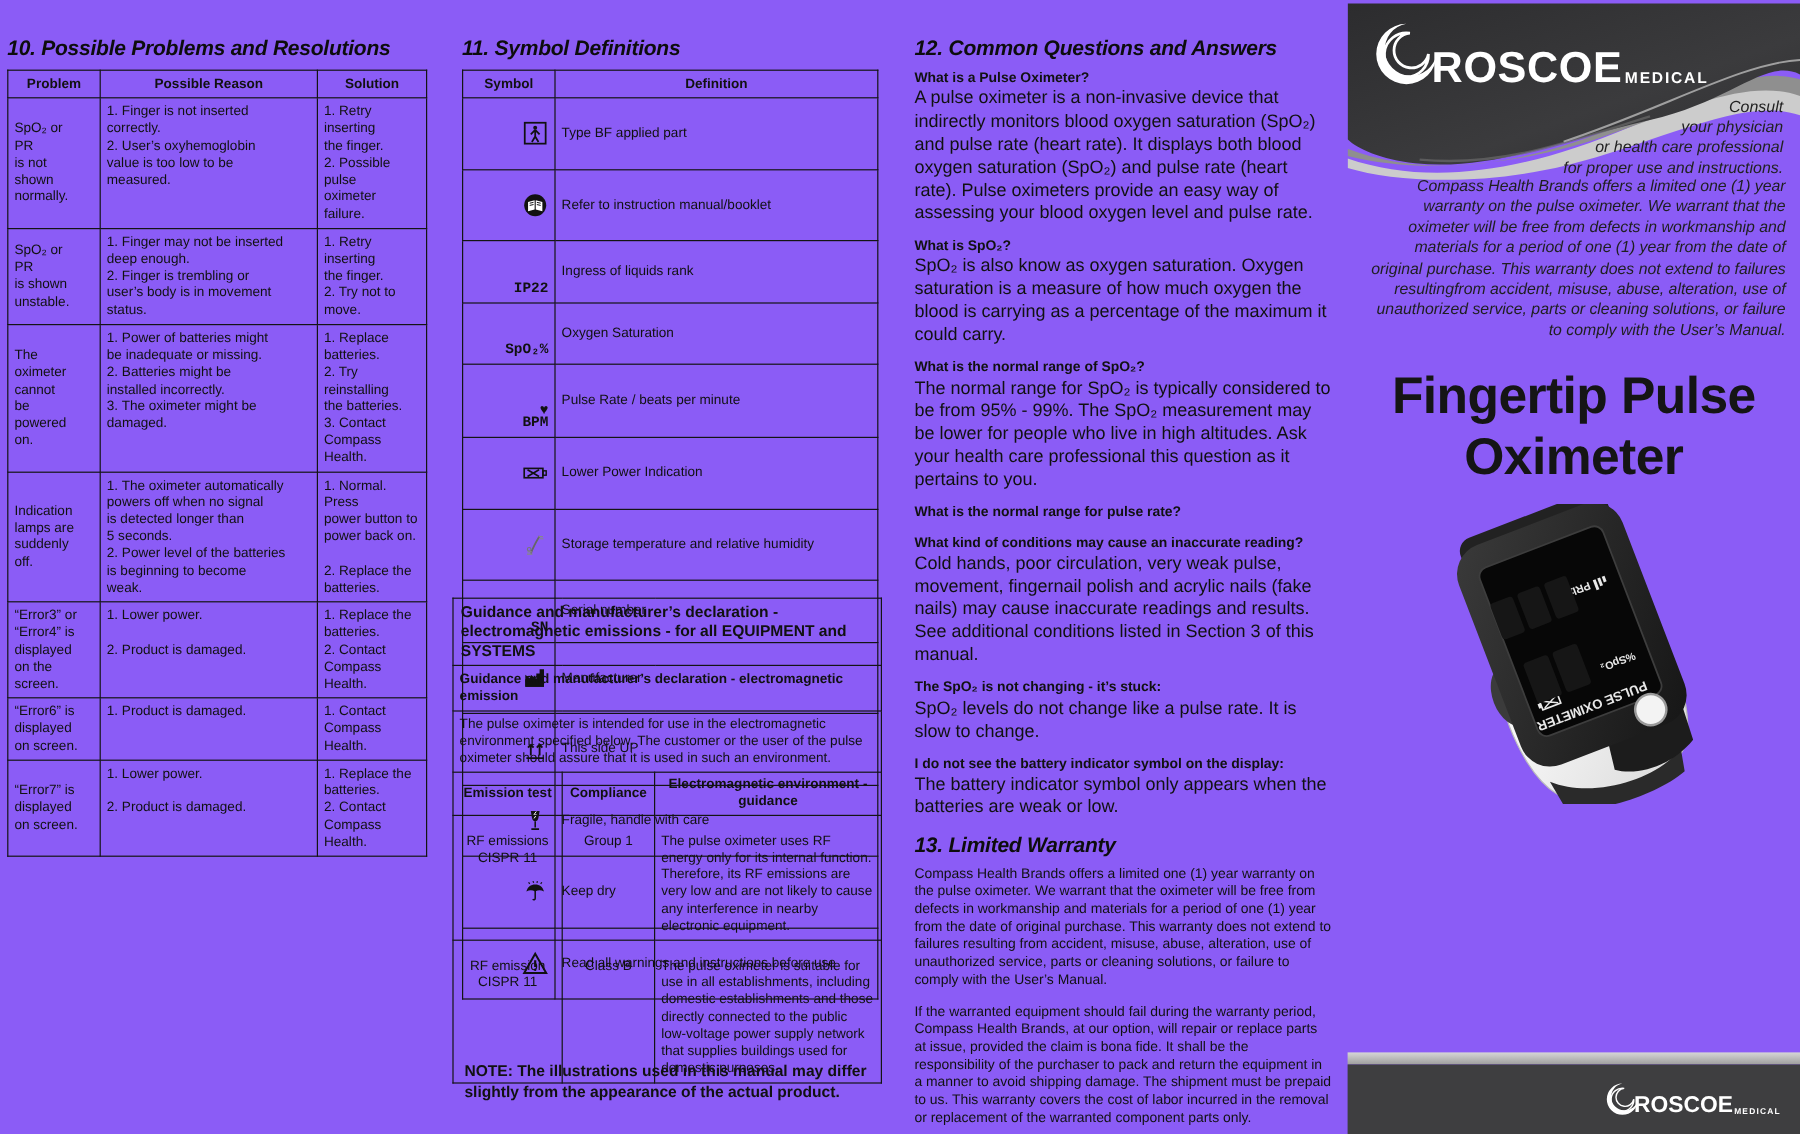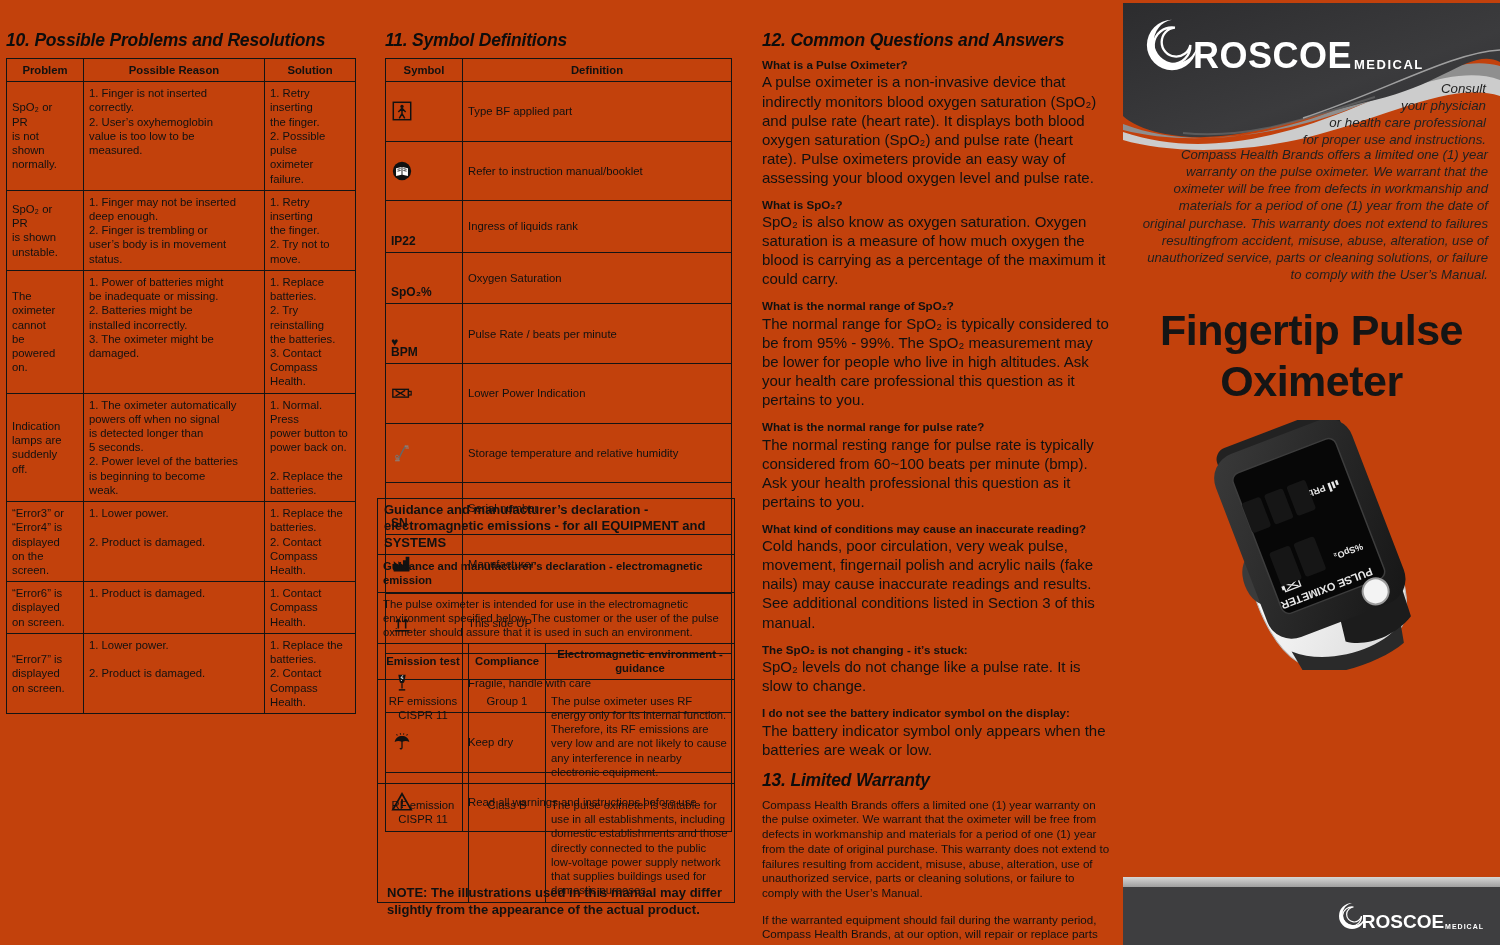--- a/index.html
+++ b/index.html
@@ -1,34 +1,34 @@
 <!DOCTYPE html>
 <html><head>
 <meta charset="utf-8">
 <style>
   html,body{margin:0;padding:0;background:#e8e8e8;}
-  .page{position:relative;width:1500px;height:945px;background:#c2410c;overflow:hidden;
+  .page{position:relative;width:1500px;height:945px;background:#8b5cf6;overflow:hidden;
         font-family:"Liberation Sans","DejaVu Sans",sans-serif;color:#111;}
   .panel{position:absolute;top:0;bottom:0;}
   h2.sec{font-size:17.5px;font-style:italic;font-weight:bold;letter-spacing:-0.2px;margin:0 0 7px 0;color:#0d0d0d;}
   
   table{border-collapse:collapse;width:100%;}
   .bt td,.bt th{border:1.6px solid #141414;vertical-align:top;padding:4px 5px;
       font-size:11.3px;line-height:1.26;white-space:pre-line;}
   .bt th{font-weight:bold;text-align:center;vertical-align:middle;white-space:normal;}
   
   .p1{left:6px;width:350px;top:30px;}
   .t10 td:first-child{width:66px;vertical-align:middle;}
   .t10 td:nth-child(2){width:170px;}
   
   .p2{left:377px;width:358px;top:30px;}
   .p2 .inner{padding-left:8px;}
   .tsym{width:347px;}
   .tsym td{vertical-align:middle;height:21px;}
-  .tsym td:first-child{width:66px;text-align:left;}
+  .tsym td:first-child{width:66px;text-align:right;font-family:Liberation Mono, monospace;}
   .symtext{font-weight:bold;font-size:12px;white-space:pre-line;line-height:.85;display:inline-block;}
   .symsvg{width:22px;height:22px;vertical-align:middle;}
   
   .emc{position:absolute;left:0px;top:468px;width:358px;}
   .emc .ttl{font-weight:bold;text-align:left;white-space:normal;font-size:13px;padding:3px 6px;}
   .emc .sub{font-weight:bold;white-space:normal;margin-top:12px;}
   .emc .intro{white-space:normal;}
   .emc th{font-size:11.3px;padding:3px 4px;}
   .emc td.c1{width:80px;text-align:center;}
   .emc td.c2{width:66px;text-align:center;}
@@ -446,21 +446,20 @@
           <div>SpO₂ is also know as oxygen saturation. Oxygen saturation is a measure of how much oxygen the blood is carrying as a percentage of the maximum it could carry.</div>
         </div>
 
         <div class="qa">
           <b>What is the normal range of SpO₂?</b>
           <div>The normal range for SpO₂ is typically considered to be from 95% - 99%. The SpO₂ measurement may be lower for people who live in high altitudes. Ask your health care professional this question as it pertains to you.</div>
         </div>
 
         <div class="qa">
           <b>What is the normal range for pulse rate?</b>
-          <div>The normal resting range for pulse rate is typically considered from 60~100 beats per minute (bmp). Ask your health professional this question as it pertains to you.</div>
         </div>
 
         <div class="qa">
           <b>What kind of conditions may cause an inaccurate reading?</b>
           <div>Cold hands, poor circulation, very weak pulse, movement, fingernail polish and acrylic nails (fake nails) may cause inaccurate readings and results. See additional conditions listed in Section 3 of this manual.</div>
         </div>
 
         <div class="qa">
           <b>The SpO₂ is not changing - it’s stuck:</b>
           <div>SpO₂ levels do not change like a  pulse rate. It is slow to change.</div>

